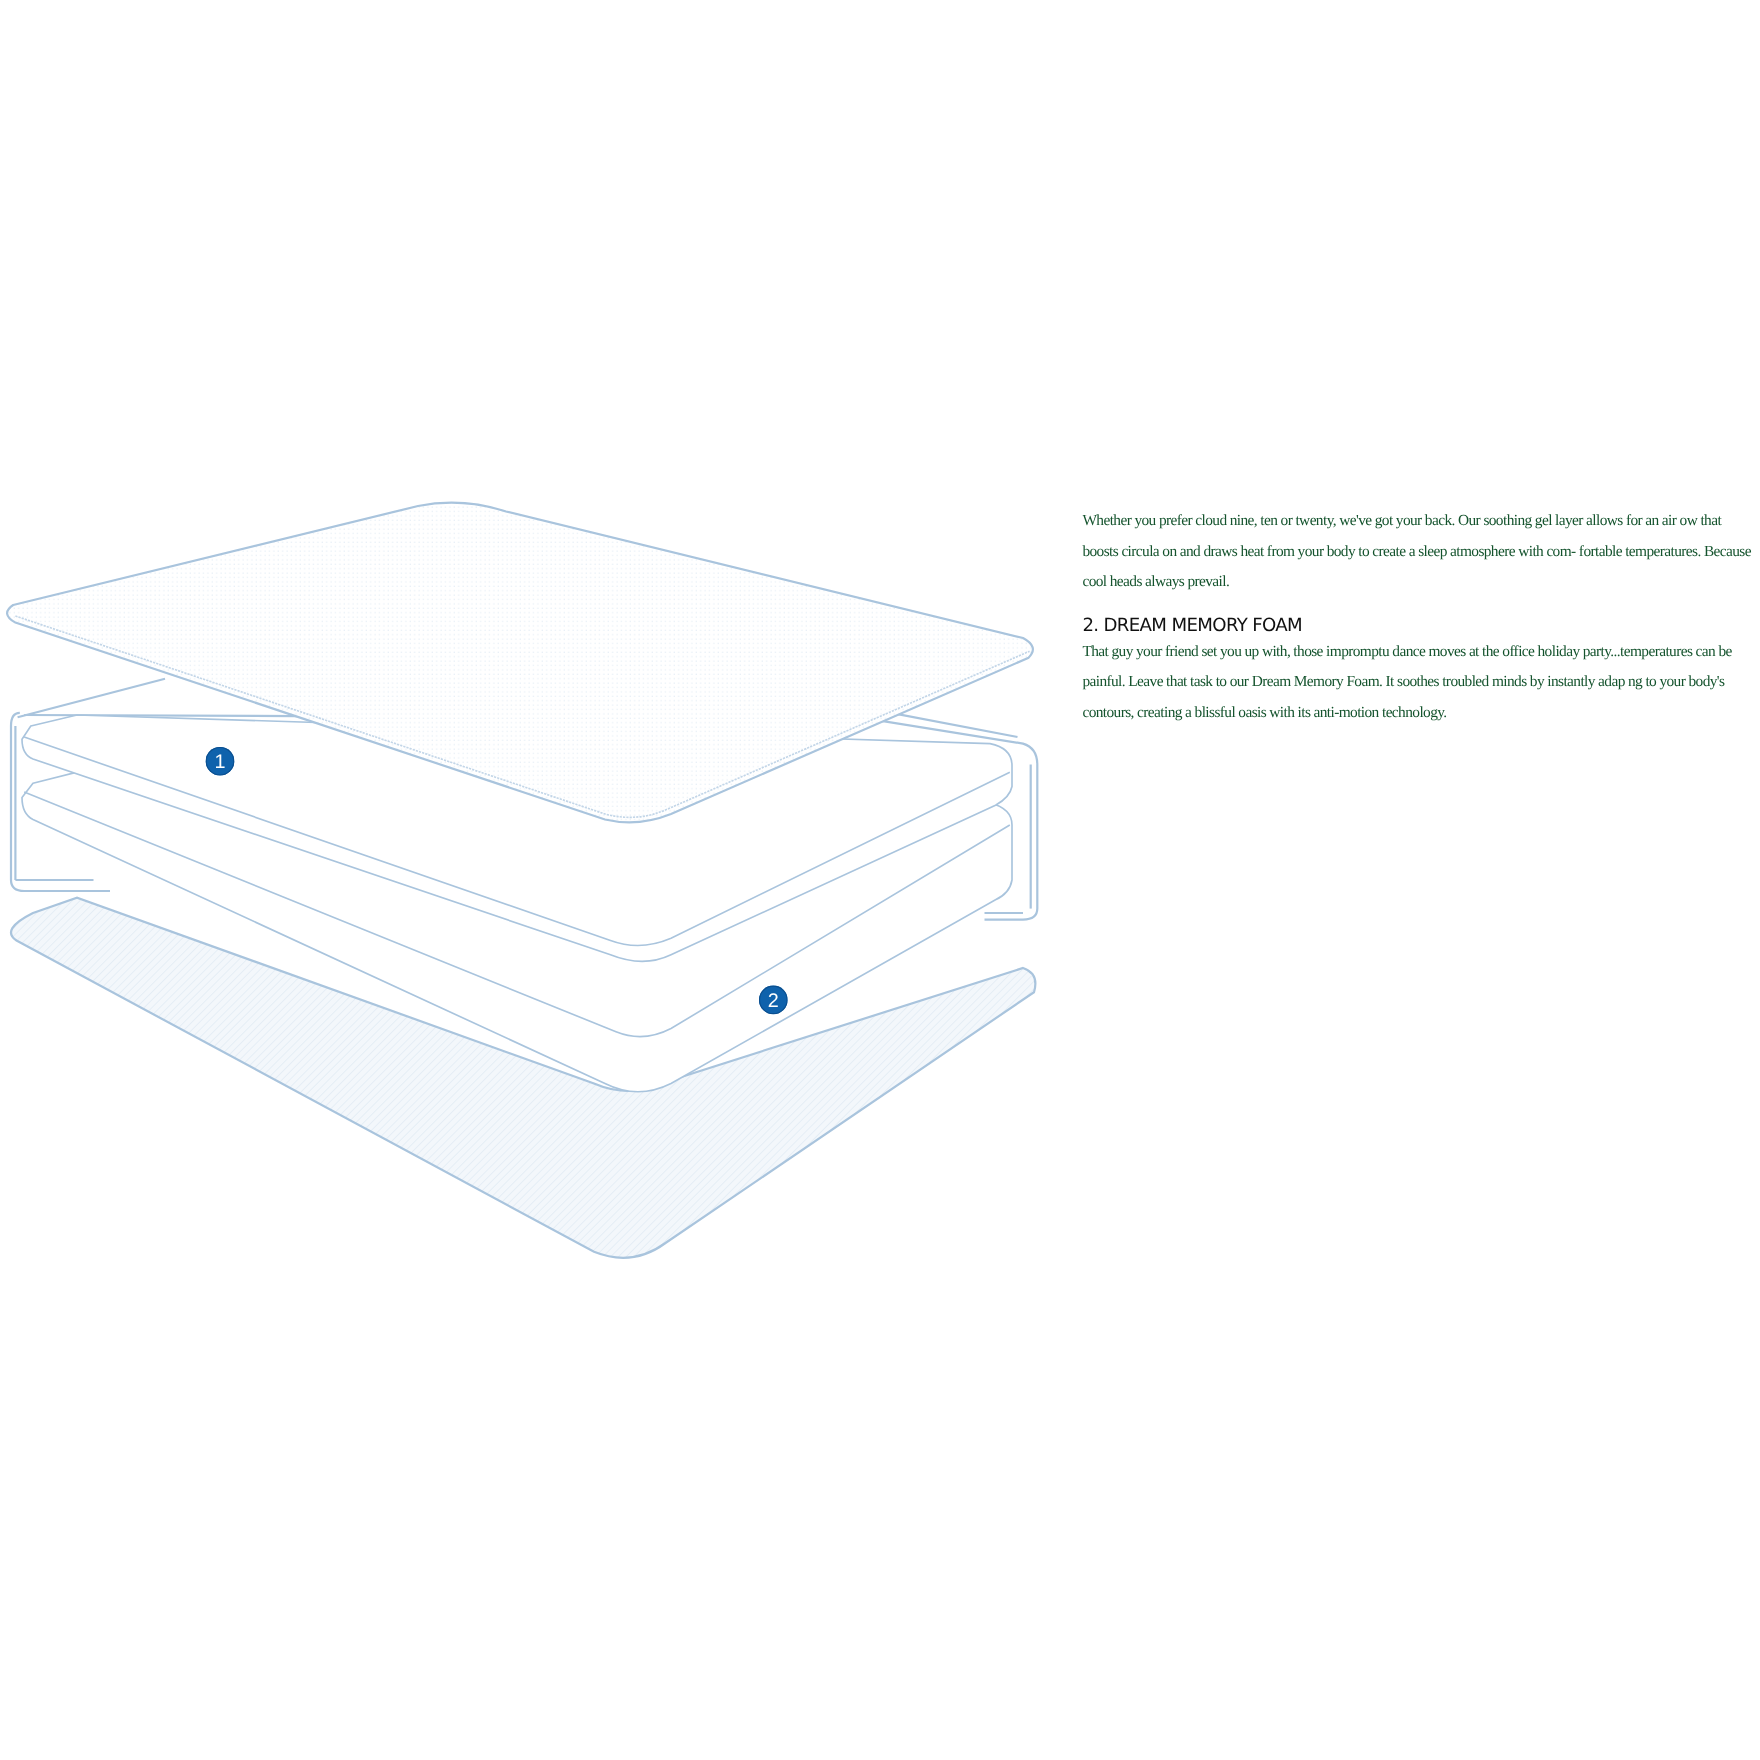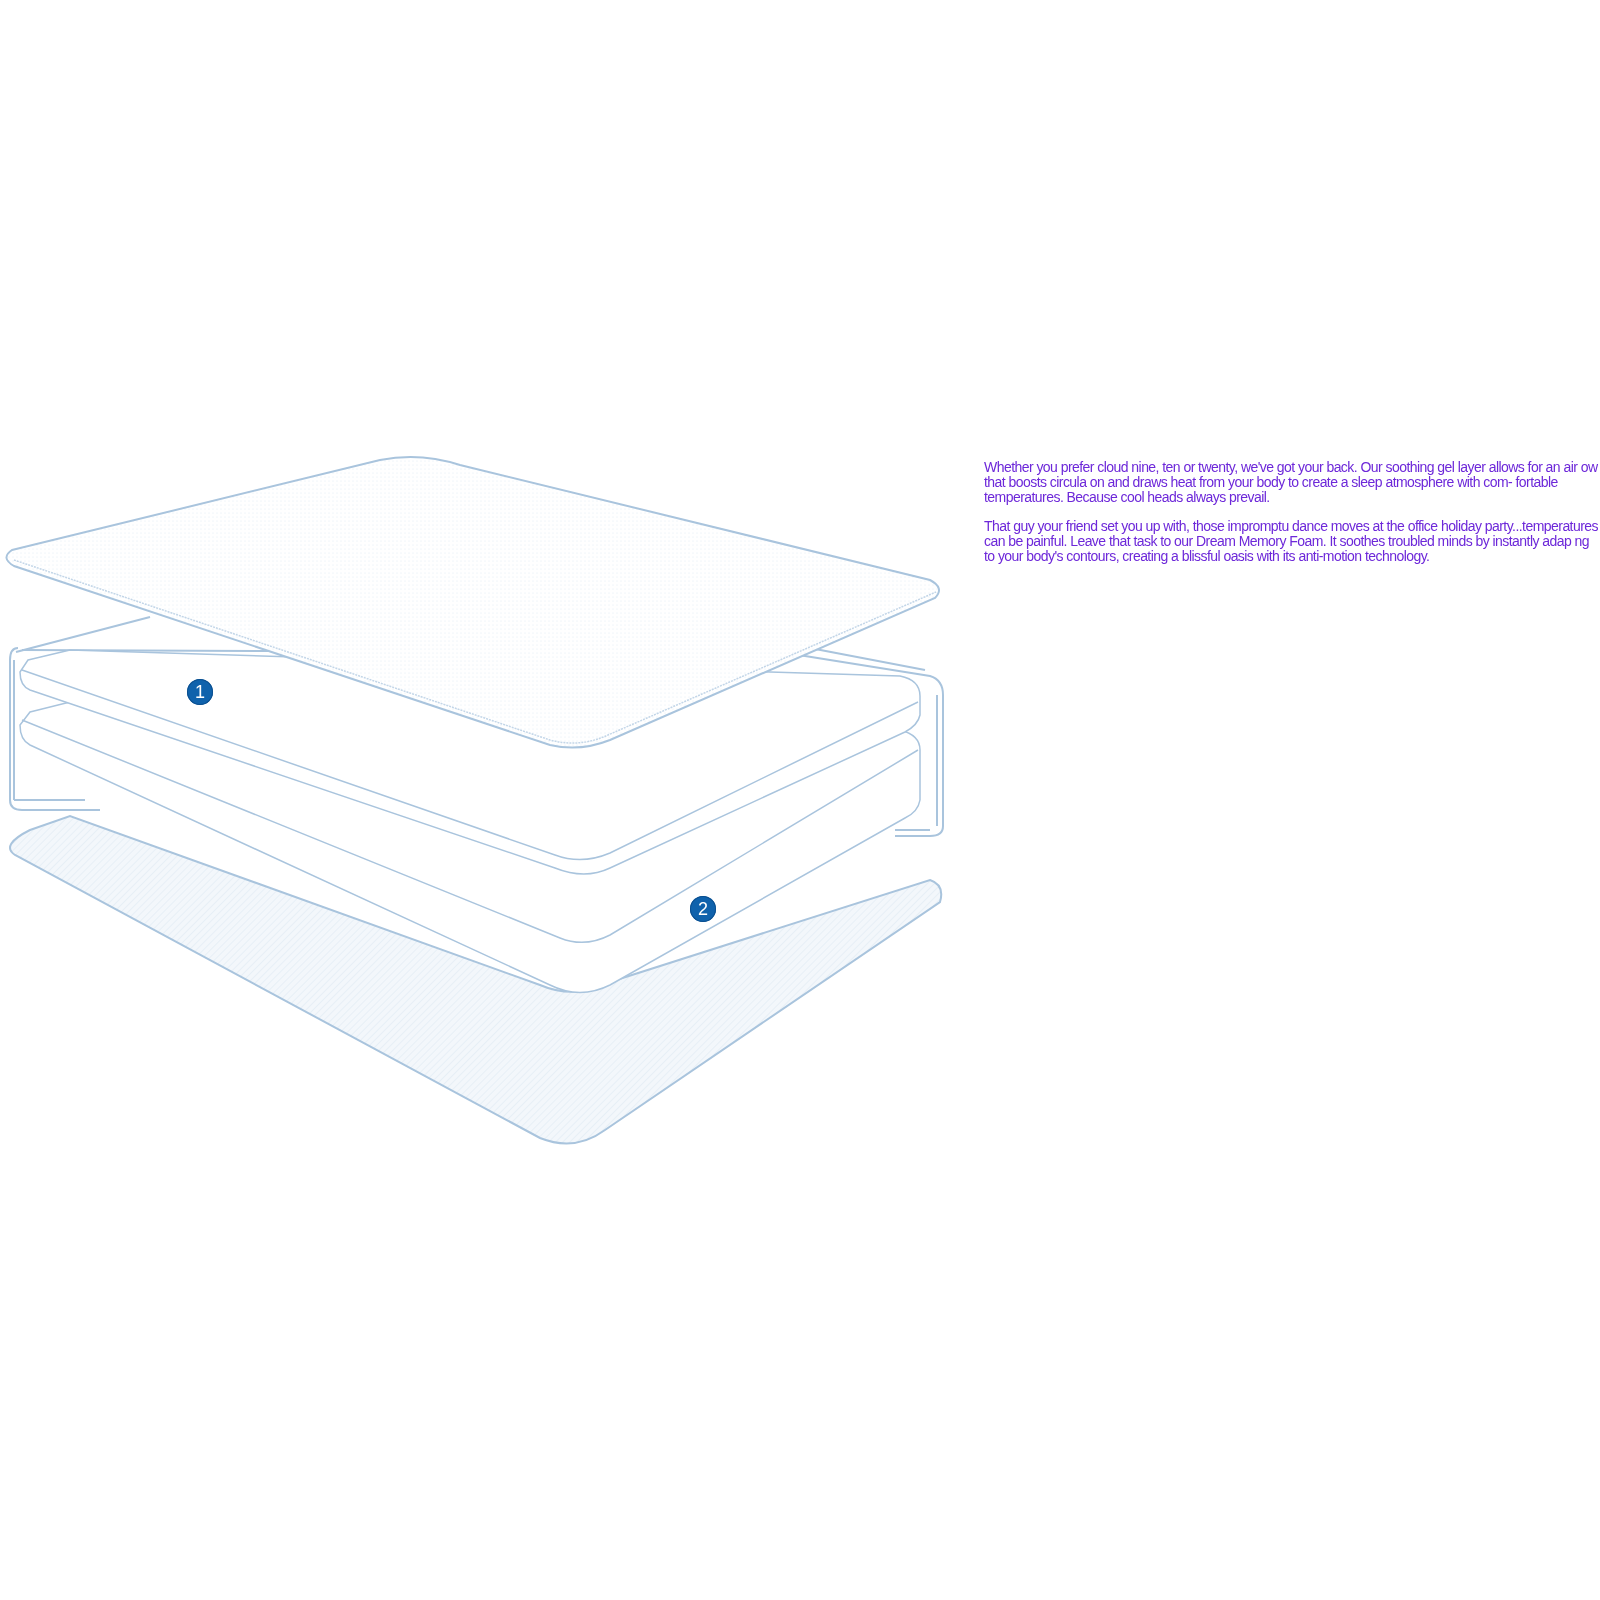--- a/index.html
+++ b/index.html
@@ -5,21 +5,21 @@
   html, body { margin:0; padding:0; background:#ffffff; }
   body { width:1600px; height:1600px; position:relative; overflow:hidden; font-family:"Liberation Sans", sans-serif; }
   .diagram { position:absolute; left:0; top:0; width:960px; height:1600px; }
   .diagram svg { position:absolute; left:0; top:0; }
   .badge { position:absolute; width:26px; height:26px; border-radius:50%; background:#0f62ac;
            color:#fff; font-family:"Liberation Sans", sans-serif; font-size:18px; line-height:26px;
            text-align:center; font-weight:normal; box-shadow:0 0 0 1px #0b4f8f inset; }
   .text-panel { position:absolute; left:984px; top:460px; width:616px; color:#222; }
   .layer-block { margin-bottom:14px; }
   .layer-title { font-family:"DejaVu Sans", sans-serif; font-size:16.5px; letter-spacing:-0.6px; color:#111; line-height:21px; }
-  .layer-desc { font-family:Liberation Sans, sans-serif; font-size:14px; letter-spacing:-0.55px; color:#6d28d9; line-height:15px; font-weight:300; }
+  .layer-desc { font-family:Liberation Serif, serif; font-size:14px; letter-spacing:-0.55px; color:#14532d; line-height:28px; font-weight:300; }
 </style>
 </head>
 <body>
 
 <div class="diagram">
   <svg width="960" height="1600" viewBox="0 0 960 1600">
     <defs>
       <pattern id="dots" width="4" height="4" patternUnits="userSpaceOnUse">
         <rect width="4" height="4" fill="#ffffff"></rect>
         <circle cx="1" cy="1" r="0.6" fill="#e3edf6"></circle>
@@ -64,15 +64,16 @@
 
   <div class="badge" style="left:187px; top:679px;">1</div>
   <div class="badge" style="left:690px; top:896px;">2</div>
 </div>
 
 <div class="text-panel">
   <div class="layer-block">
     <div class="layer-desc">Whether you prefer cloud nine, ten or twenty, we've got your back. Our soothing gel layer allows for an air ow that boosts circula on and draws heat from your body to create a sleep atmosphere with com- fortable temperatures. Because cool heads always prevail.</div>
   </div>
   <div class="layer-block">
+    <div class="layer-title">2. DREAM MEMORY FOAM</div>
     <div class="layer-desc">That guy your friend set you up with, those impromptu dance moves at the office holiday party...temperatures can be painful. Leave that task to our Dream Memory Foam. It soothes troubled minds by instantly adap ng to your body's contours, creating a blissful oasis with its anti-motion technology.</div>
   </div>
 </div>
 
 </body></html>

